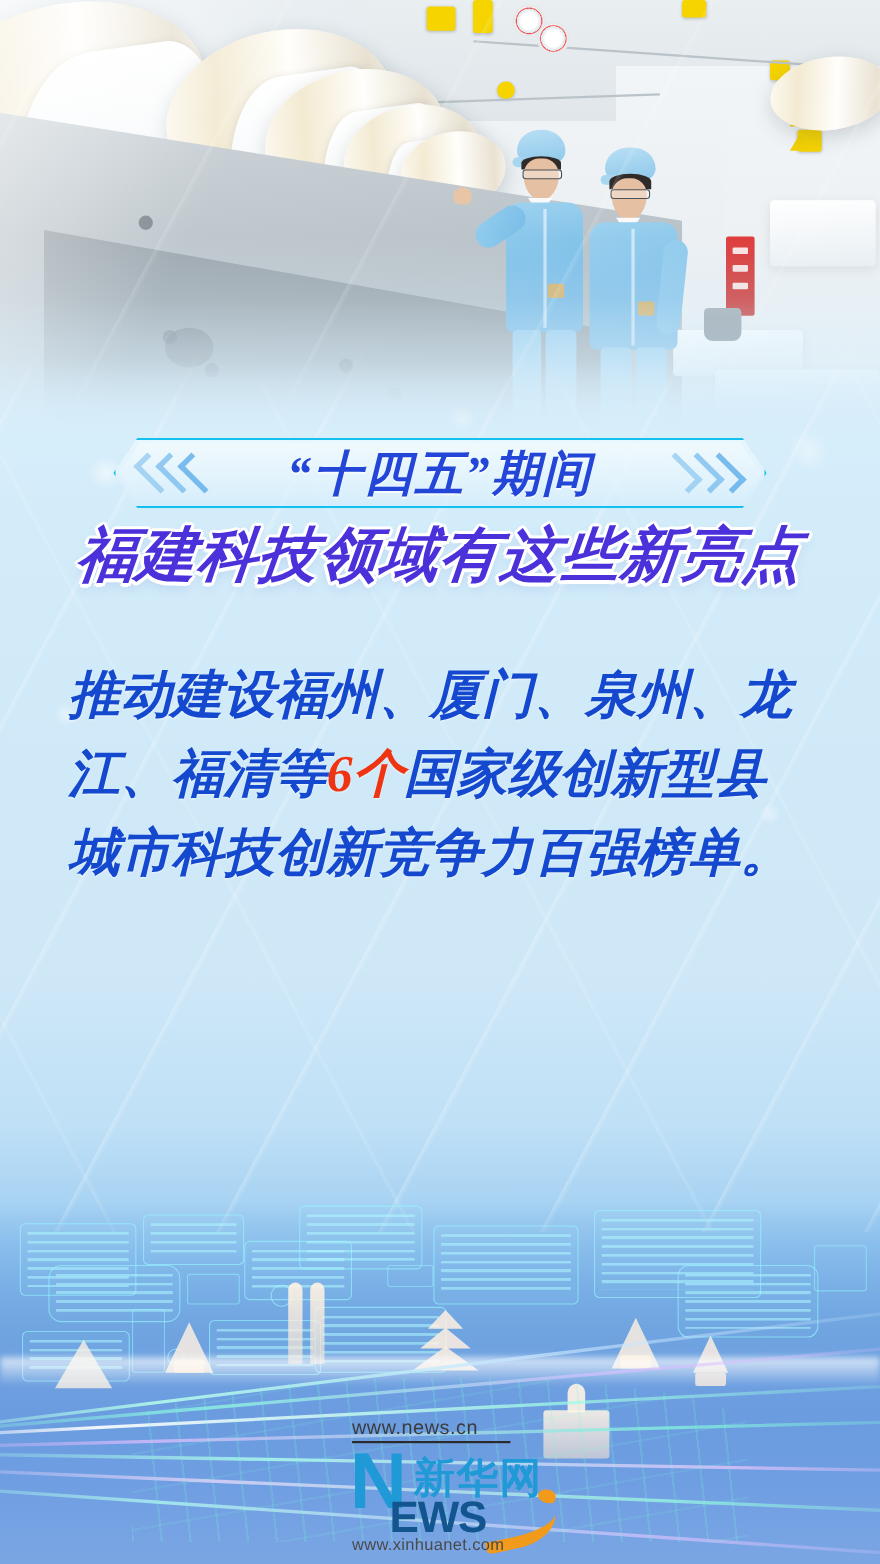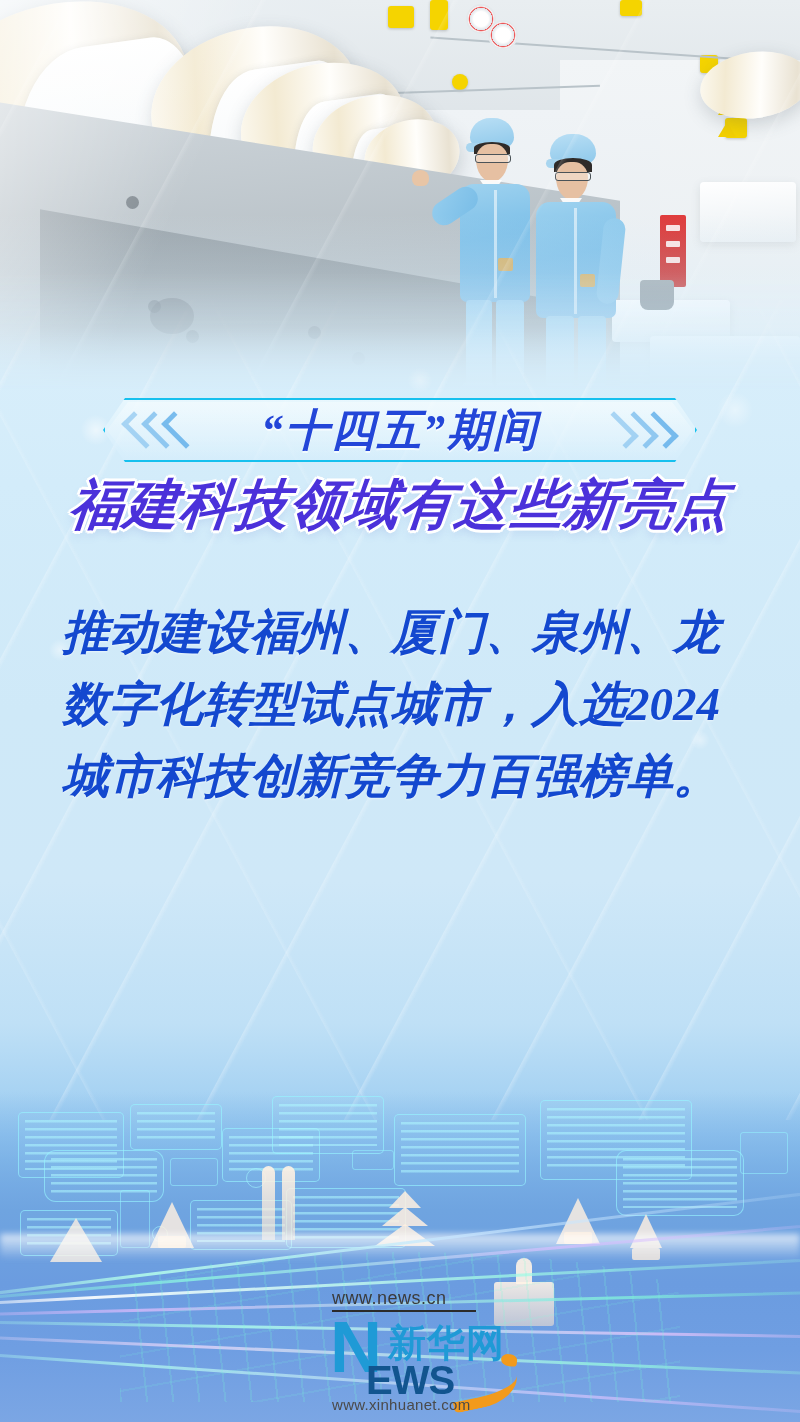--- a/index.html
+++ b/index.html
@@ -283,21 +283,21 @@
     position:absolute;left:120px;bottom:20px;width:560px;height:150px;
     background:
       repeating-linear-gradient(84deg, rgba(120,255,215,.22) 0 2px, rgba(0,0,0,0) 2px 26px),
       repeating-linear-gradient(170deg, rgba(120,255,215,.14) 0 2px, rgba(0,0,0,0) 2px 34px);
     border-radius:50% 50% 0 0 / 30% 30% 0 0;
     opacity:.8;
   }
 
   
   .logo{
-    position:absolute;left:330px;top:1288px;width:180px;height:128px;
+    position:absolute;left:318px;top:1288px;width:180px;height:128px;
   }
   .logo-url-top{
     position:absolute;left:2px;top:0;width:144px;
     font-family:"Liberation Sans", sans-serif;
     font-size:18px;color:#3b3b3b;letter-spacing:.5px;
     border-bottom:2px solid #2b2b2b;padding-bottom:1px;
   }
   .logo-mark{position:absolute;left:0;top:26px;width:180px;height:78px;}
   .logo-N{
     position:absolute;left:0;top:0;
@@ -441,21 +441,21 @@
         <span></span>
         <span></span>
     </div>
     <div class="banner-title">“十四五”期间</div>
   </div>
 
   <div class="subtitle">福建科技领域有这些新亮点</div>
 
   <div class="body-text" id="body-text">
       <span class="ln"><span>推动建设福州、厦门、泉州、龙</span></span>
-      <span class="ln"><span>数字化转型试点城市，入选2024</span></span>
+      <span class="ln"><span>江、福清等</span><span class="hl">6个</span><span>国家级创新型县</span></span>
       <span class="ln"><span>城市科技创新竞争力百强榜单。</span></span>
     </div>
 
   <div class="tech">
     <div class="tech-grad"></div>
 
     <div class="hud" style="left:18px;top:20px;width:104px;height:64px;"></div>
     <div class="hud" style="left:130px;top:12px;width:90px;height:44px;"></div>
     <div class="hud" style="left:44px;top:58px;width:118px;height:50px;border-radius:12px;"></div>
     <div class="hud" style="left:222px;top:36px;width:96px;height:52px;"></div>

